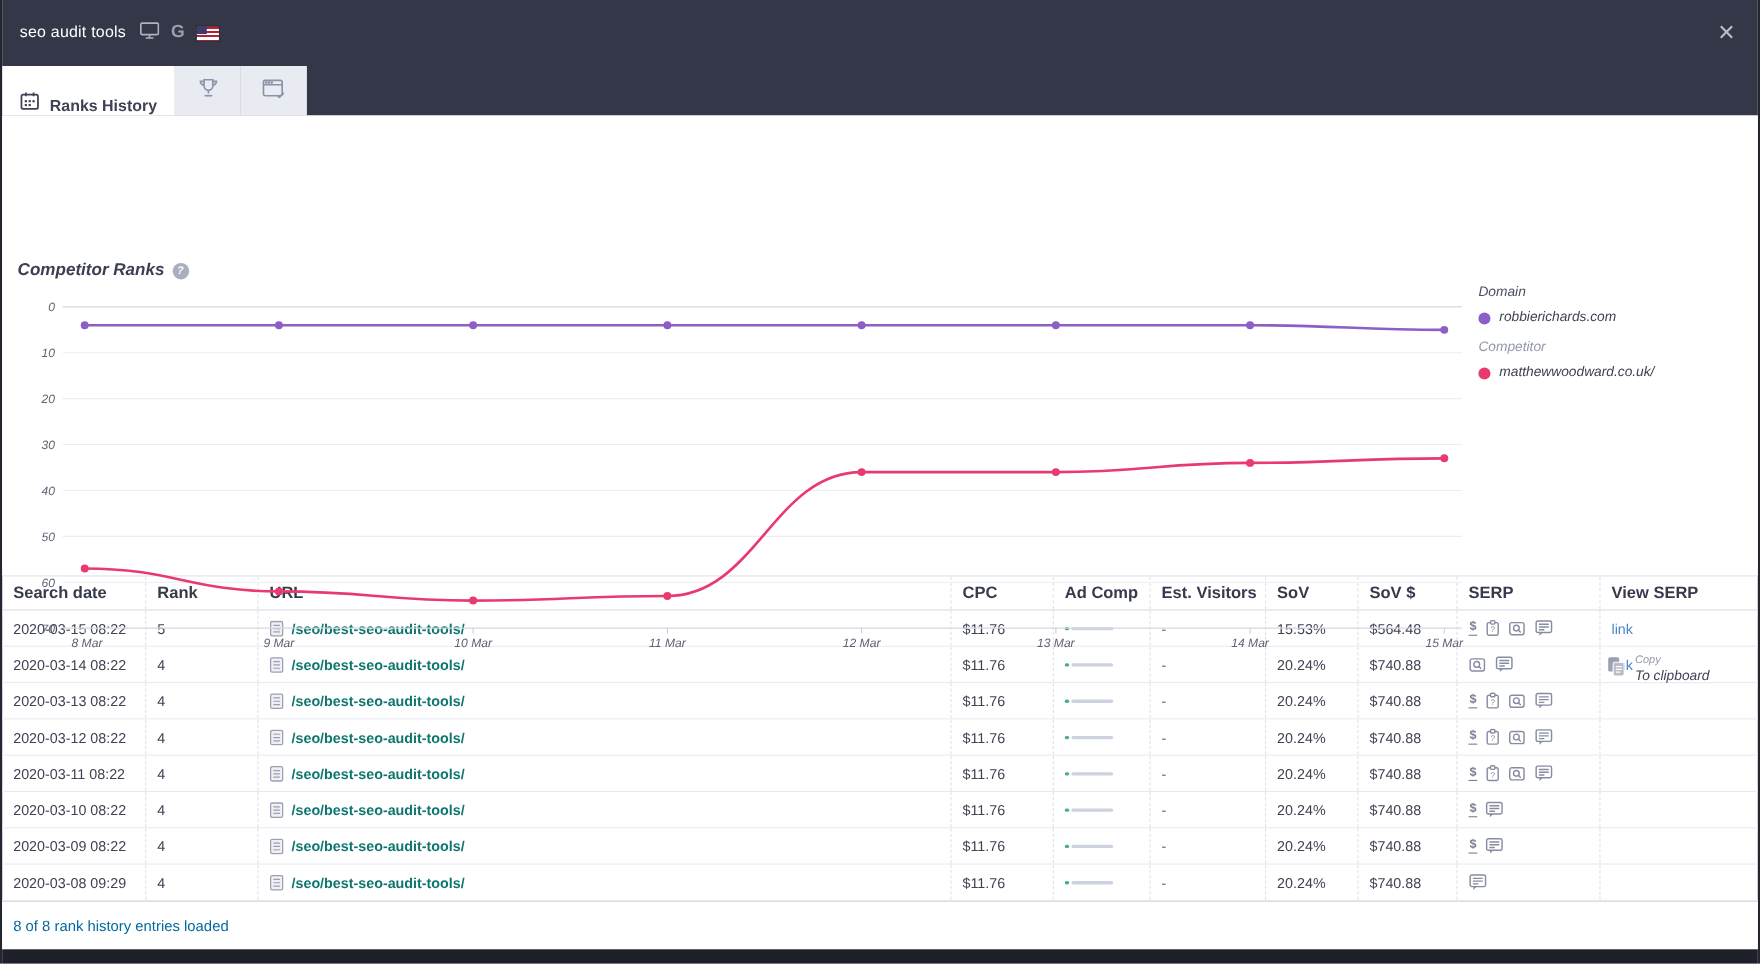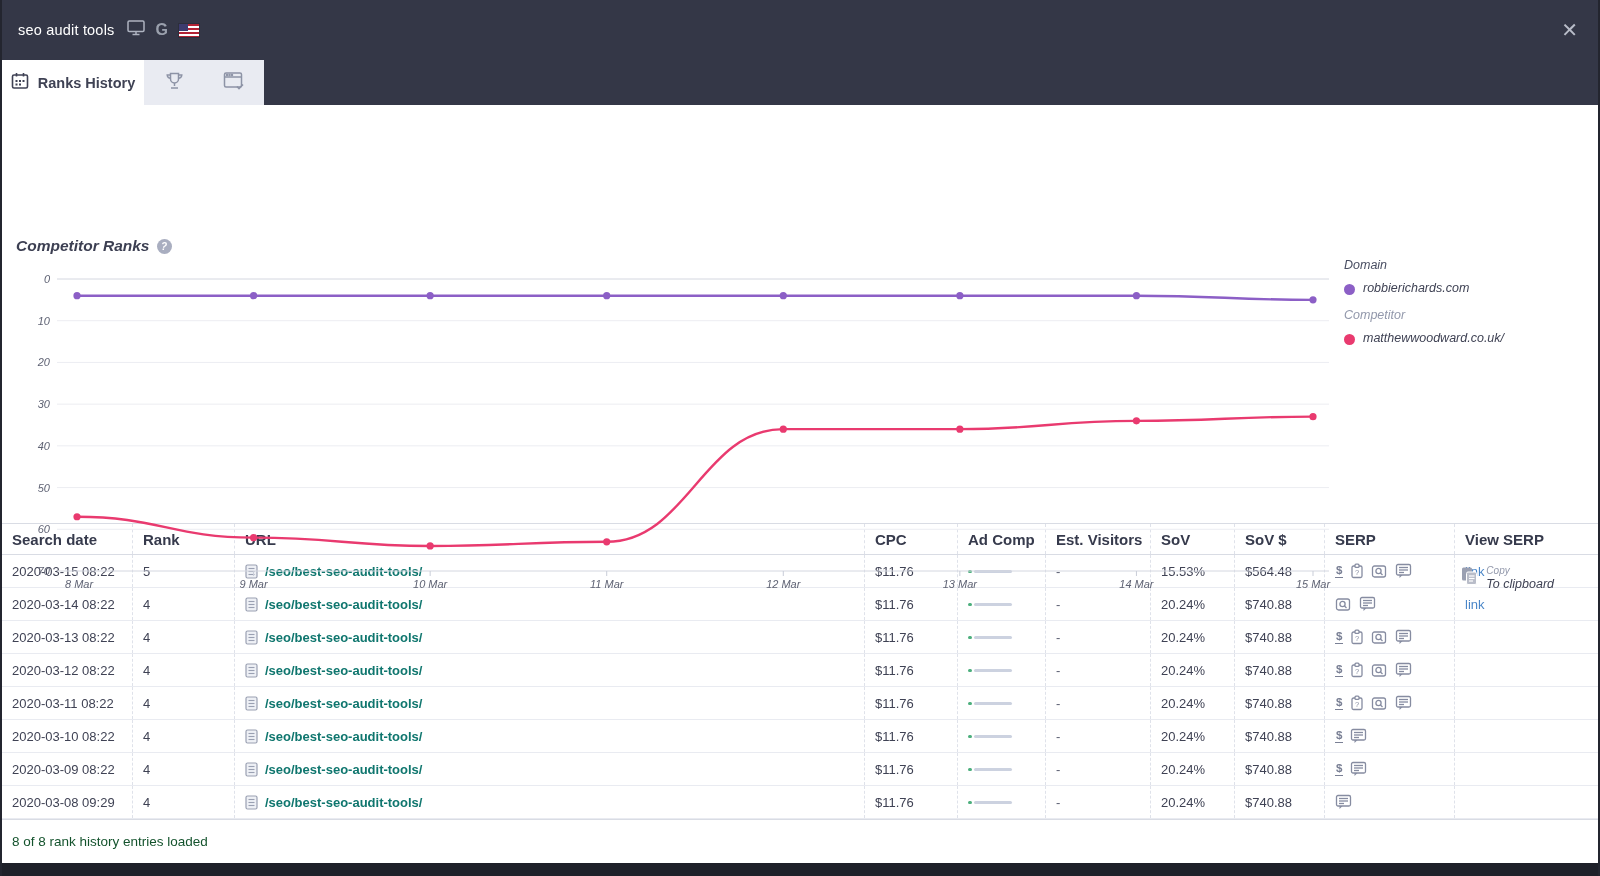--- a/index.html
+++ b/index.html
@@ -11,37 +11,37 @@
   .topbar { height:60px; background:#343747; display:flex; align-items:center; padding:0 20px 0 16px; flex:none; }
   .kw { color:#ffffff; font-size:14.5px; letter-spacing:.2px; }
   .kw-icons { display:flex; align-items:center; gap:11px; margin-left:12px; }
   .gletter { color:#9aa0ad; font-weight:bold; font-size:16px; font-family:"Liberation Sans",sans-serif; }
   .usflag { width:20px; height:13px; position:relative; background:repeating-linear-gradient(180deg,#b22234 0 2px,#ffffff 2px 4px); box-shadow:0 0 0 1px rgba(0,0,0,.15); }
   .usflag:before { content:""; position:absolute; left:0; top:0; width:9px; height:7px; background:#3c3b6e; }
   .close-x { margin-left:auto; color:#b9bdc9; font-size:20px; font-weight:bold; cursor:pointer; line-height:1; }
 
   
   .tabbar { height:45px; background:#343747; display:flex; align-items:stretch; flex:none; }
-  .tab-active { width:142px; background:#ffffff; display:flex; align-items:center; justify-content:center; gap:9px; color:#3f4254; font-size:14.5px; font-weight:600; cursor:pointer; }
+  .tab-active { width:157px; background:#ffffff; display:flex; align-items:flex-end; justify-content:center; gap:9px; color:#3f4254; font-size:14.5px; font-weight:600; cursor:pointer; }
   .tab-icon { width:60px; background:#e9ebf2; display:flex; align-items:center; justify-content:center; cursor:pointer; }
 
   
   .content { position:relative; flex:none; height:418px; background:#fff;font-style:italic; }
   .chart-title-row { position:absolute; left:14px; top:132px; display:flex; align-items:center; gap:7px; }
   .chart-title { font-size:15.5px; font-weight:bold; color:#3c3f52; }
   .help-circle { width:15px; height:15px; border-radius:50%; background:#a9aec0; color:#fff; font-size:10px; font-weight:bold; display:flex; align-items:center; justify-content:center; cursor:pointer; }
   svg.chart { position:absolute; left:0; top:160px; }
   .legend { position:absolute; left:1342px; top:153px; width:250px; font-size:12.5px; }
   .legend .sec { color:#4a4f63; margin-bottom:9px; }
   .legend .sec.muted { color:#9298ab; margin-top:13px; }
   .legend .item { display:flex; align-items:flex-end; gap:8px; margin-bottom:9px; color:#3f4254; }
   .legend .dot { width:11px; height:11px; border-radius:50%; flex:none; }
 
   
-  .copybtn { position:absolute; right:44px; top:460px; display:flex; align-items:center; gap:7px; cursor:pointer; }
+  .copybtn { position:absolute; right:44px; top:490px; display:flex; align-items:flex-end; gap:7px; cursor:pointer; }
   .copybtn .txt { display:flex; flex-direction:column; line-height:1.15; }
   .copybtn .t1 { font-size:10px; color:#9298ab; }
   .copybtn .t2 { font-size:12.5px; color:#3f4254; }
 
   
   .tgrid { display:grid; grid-template-columns:130px 102px 630px 93px 88px 105px 84px 90px 130px minmax(0,1fr); }
   .thead { border-top:1px solid #d9dce4; border-bottom:1px solid #d9dce4; height:32px; flex:none; }
   .thead .cell { font-size:15px; color:#363a4c; font-weight:600; }
   .cell { display:flex; align-items:center; padding:0 10px; border-left:1px dashed #dfe2ea; min-width:0; white-space:nowrap; overflow:hidden; }
   .cell:first-child { border-left:none; }
@@ -49,21 +49,21 @@
   .url-link { color:#0f766e; cursor:pointer; margin-left:7px;font-weight:bold; }
   .view-link { color:#4a86c8; cursor:pointer; }
   .adbar { display:flex; align-items:center; gap:2px; }
   .adbar .g { width:4px; height:3px; background:#4caf7d; border-radius:2px; }
   .adbar .rest { width:38px; height:3px; background:#ccd2e0; border-radius:2px; }
   .serp-cell { gap:7px; }
   .serp-dollar { font-size:11.5px; font-weight:bold; color:#7a8095; border-bottom:1.5px solid #7a8095; padding:0 1px 0px 1px; line-height:1.15; }
   .muted-dash { color:#5b6072; }
 
   
-  .tfoot { flex:1; border-top:1px solid #d9dce4; display:flex; align-items:center; padding:0 10px; font-size:13.5px; color:#14532d; background:#fff; }
+  .tfoot { flex:1; border-top:1px solid #d9dce4; display:flex; align-items:center; padding:0 10px; font-size:13.5px; color:#0369a1; background:#fff; }
   .bottomstrip { height:13px; background:#1e2029; flex:none; }
 </style>
 </head>
 <body>
 
 <div class="modal">
 
   <div class="topbar">
     <span class="kw">seo audit tools</span>
     <span class="kw-icons">

